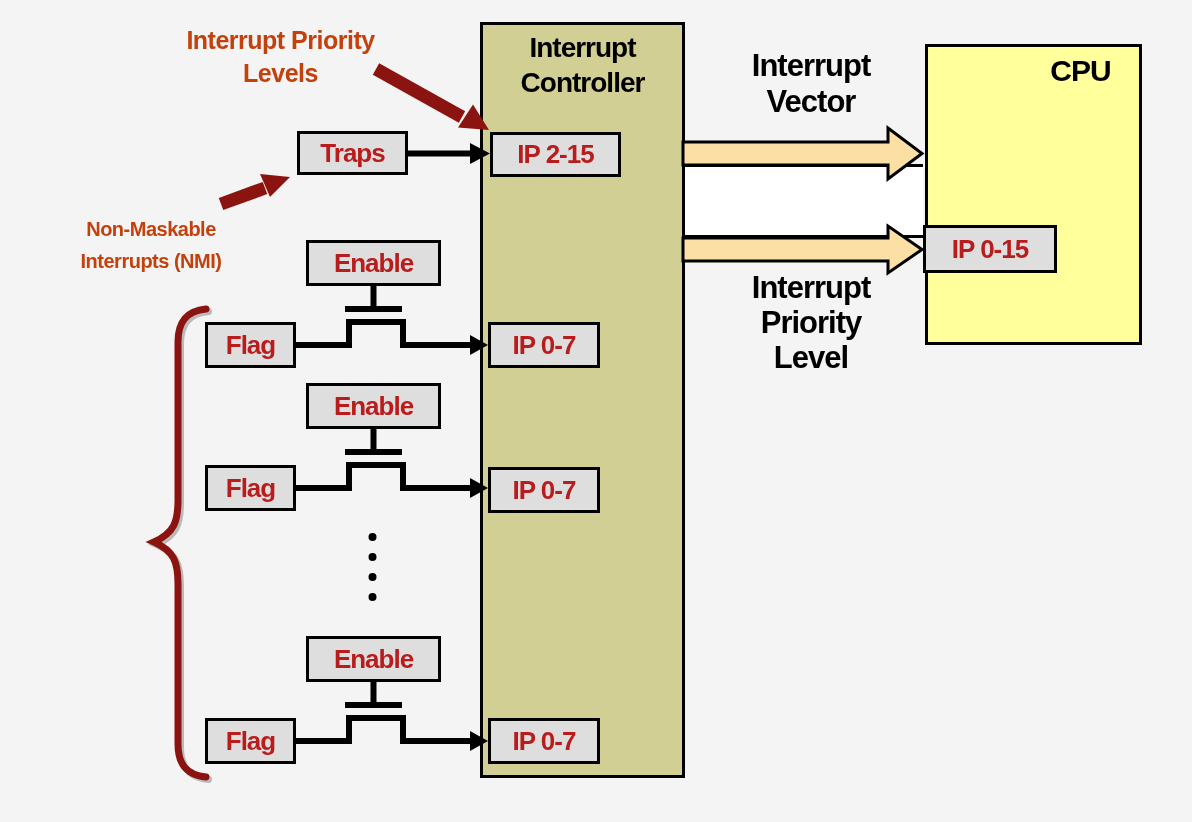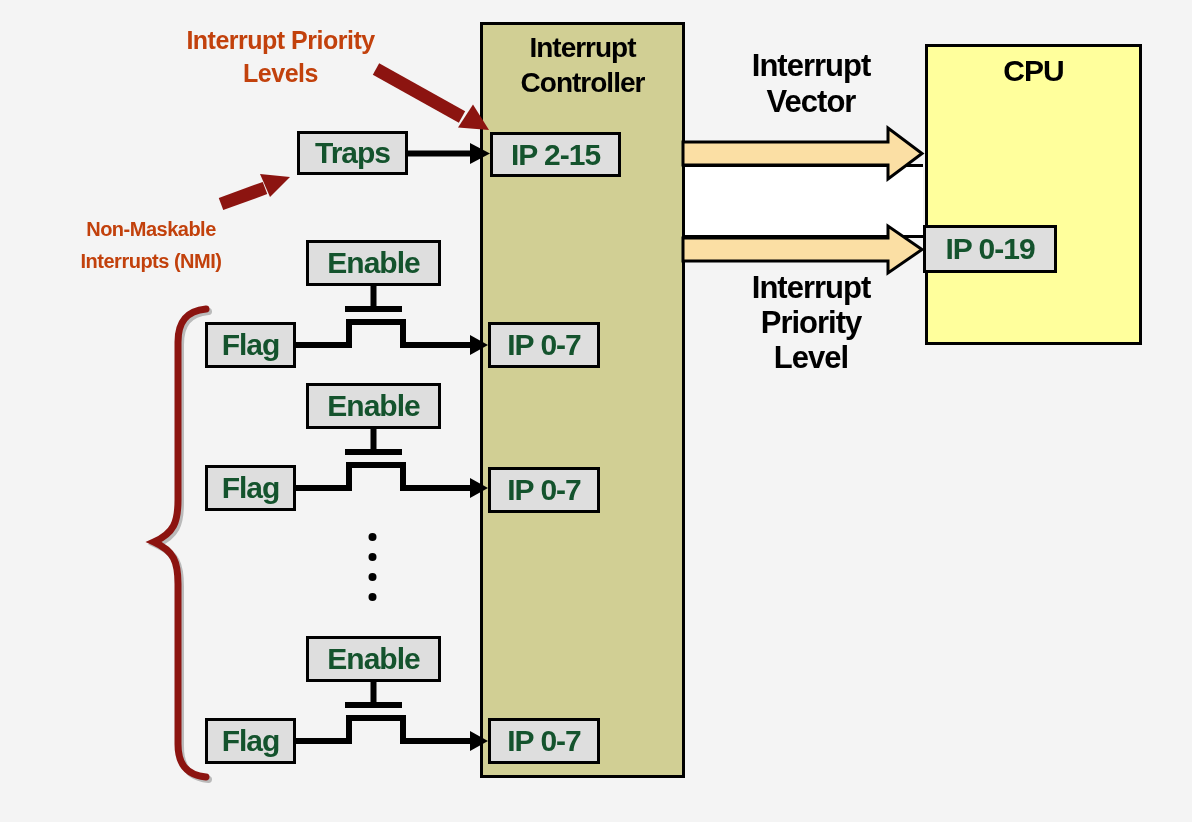--- a/index.html
+++ b/index.html
@@ -21,23 +21,23 @@
   }
   .gbox{
     position:absolute;
     box-sizing:border-box;
     background:#dedede;
     border:3px solid #000;
     display:flex;
     align-items:center;
     justify-content:center;
     font-weight:bold;
-    font-size:30px;
+    font-size:26px;
     letter-spacing:-1px;
-    color:#14532d;
+    color:#b91c1c;
     z-index:2;
     white-space:nowrap;
   }
   .biglabel{
     position:absolute;
     font-weight:bold;
     color:#000;
     text-align:center;
     white-space:pre-line;
     z-index:2;
@@ -51,21 +51,21 @@
     white-space:pre-line;
     z-index:2;
     letter-spacing:-0.5px;
   }
   .ctrl-title{
     left:482px;top:30px;width:201px;
     font-size:28px;line-height:35px;
   }
   .cpu-title{
     left:925px;top:54px;width:217px;
-    font-size:30px;line-height:34px;
+    font-size:30px;line-height:34px;padding-left:47px;
   }
   .vector-label{
     left:700px;top:48px;width:222px;
     font-size:31px;line-height:36px;
   }
   .plevel-label{
     left:700px;top:270px;width:222px;
     font-size:31px;line-height:35px;
   }
   .ipl-label{
@@ -179,21 +179,21 @@
 Levels</div>
 
   <div class="annot nmi-label">Non-Maskable
 Interrupts (NMI)</div>
 
 
   <div class="gbox traps">Traps</div>
 
   <div class="gbox ip815">IP 2-15</div>
 
-  <div class="gbox ip015">IP 0-19</div>
+  <div class="gbox ip015">IP 0-15</div>
 
   <div class="gbox enable-1">Enable</div>
   <div class="gbox flag-1">Flag</div>
   <div class="gbox ip07-1">IP 0-7</div>
 
   <div class="gbox enable-2">Enable</div>
   <div class="gbox flag-2">Flag</div>
   <div class="gbox ip07-2">IP 0-7</div>
 
   <div class="gbox enable-3">Enable</div>

